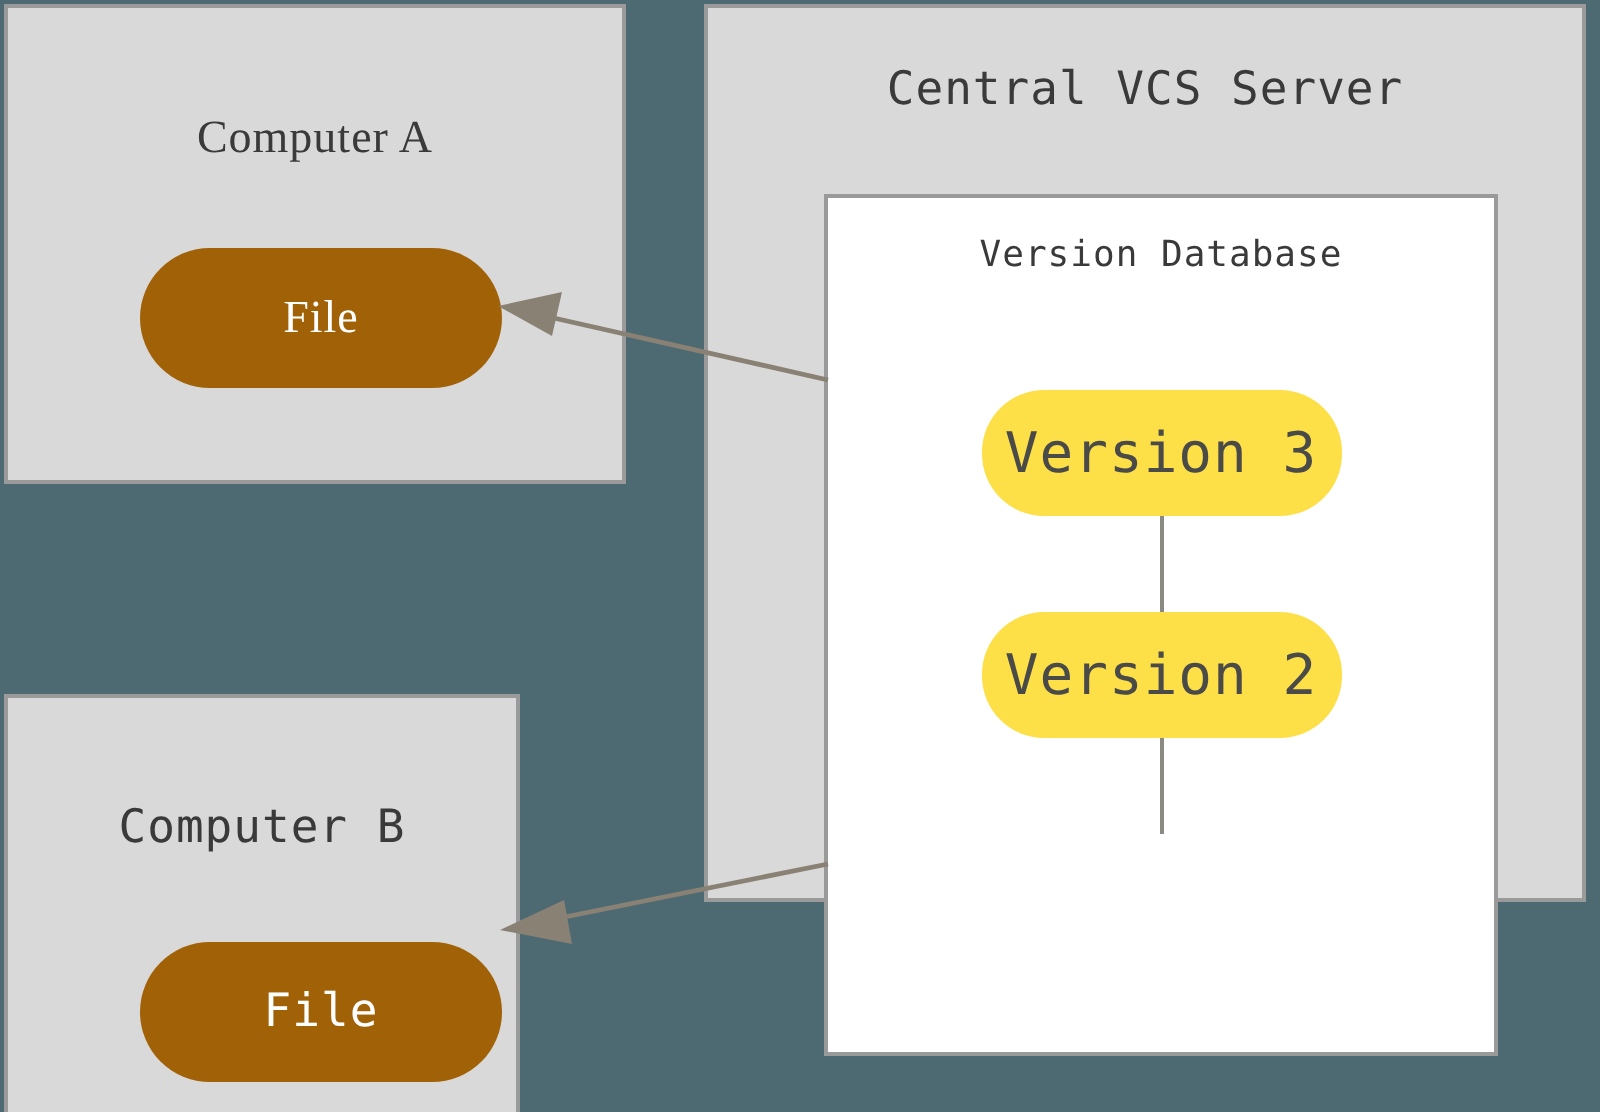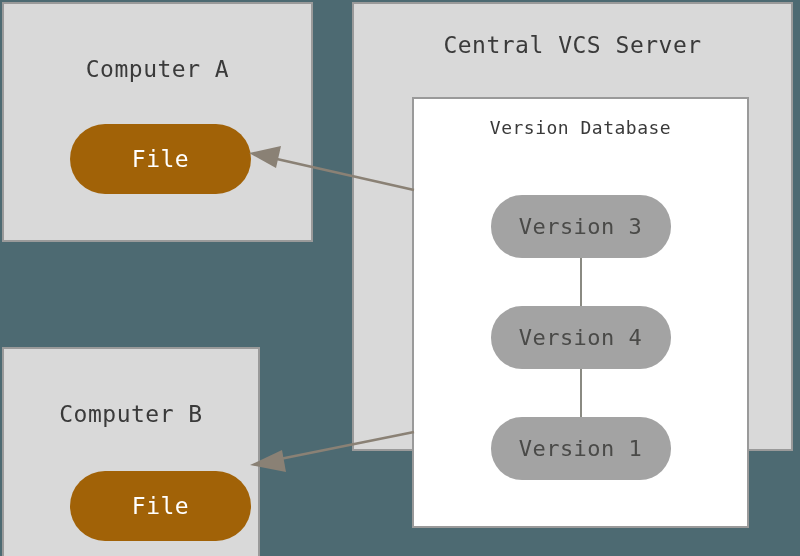--- a/index.html
+++ b/index.html
@@ -29,21 +29,21 @@
     left: 0;
     right: 0;
     text-align: center;
     color: #3A3A3A;
     font-size: 23px;
     letter-spacing: 0.5px;
     white-space: nowrap;
   }
 
   
-  #computer-a { left: 2px;  top: 2px;   width: 311px; height: 240px; }
+  #computer-a { left: 2px;  top: 2px;   width: 311px; height: 240px; font-family: Liberation Serif, serif; }
   #computer-b { left: 2px;  top: 309px; width: 258px; height: 240px; margin-top: 38px; }
   #computer-a .panel-title,
   #computer-b .panel-title { top: 52px; }
 
   
   .file-pill {
     position: absolute;
     left: 66px;
     width: 181px;
     height: 70px;
@@ -97,27 +97,27 @@
     left: 0;
     right: 0;
     top: 96px;
     display: flex;
     flex-direction: column;
     align-items: center;
   }
   .version-pill {
     width: 180px;
     height: 63px;
-    background: #a3a3a3;
+    background: #fde047;
     border-radius: 31px;
     display: flex;
     align-items: center;
     justify-content: center;
     color: #4A4A48;
-    font-size: 22px;
+    font-size: 28px;
     letter-spacing: 0.5px;
     flex: none;
   }
   .version-connector {
     width: 2px;
     height: 48px;
     background: #8A8A82;
     flex: none;
   }
 
@@ -155,26 +155,23 @@
 
     <div id="version-db">
       <div class="db-title">Version Database</div>
 
       <div class="version-stack">
         <div class="version-pill">
           <span>Version 3</span>
         </div>
         <div class="version-connector"></div>
         <div class="version-pill">
-          <span>Version 4</span>
+          <span>Version 2</span>
         </div>
         <div class="version-connector"></div>
-        <div class="version-pill">
-          <span>Version 1</span>
-        </div>
       </div>
     </div>
   </div>
 
   <svg id="arrows" viewBox="0 0 800 556">
 
     <g>
       <line x1="414" y1="190" x2="268" y2="157" stroke="#8A8175" stroke-width="2.4"></line>
       <polygon points="249,153 281,146 276,168" fill="#8A8175"></polygon>
     </g>

